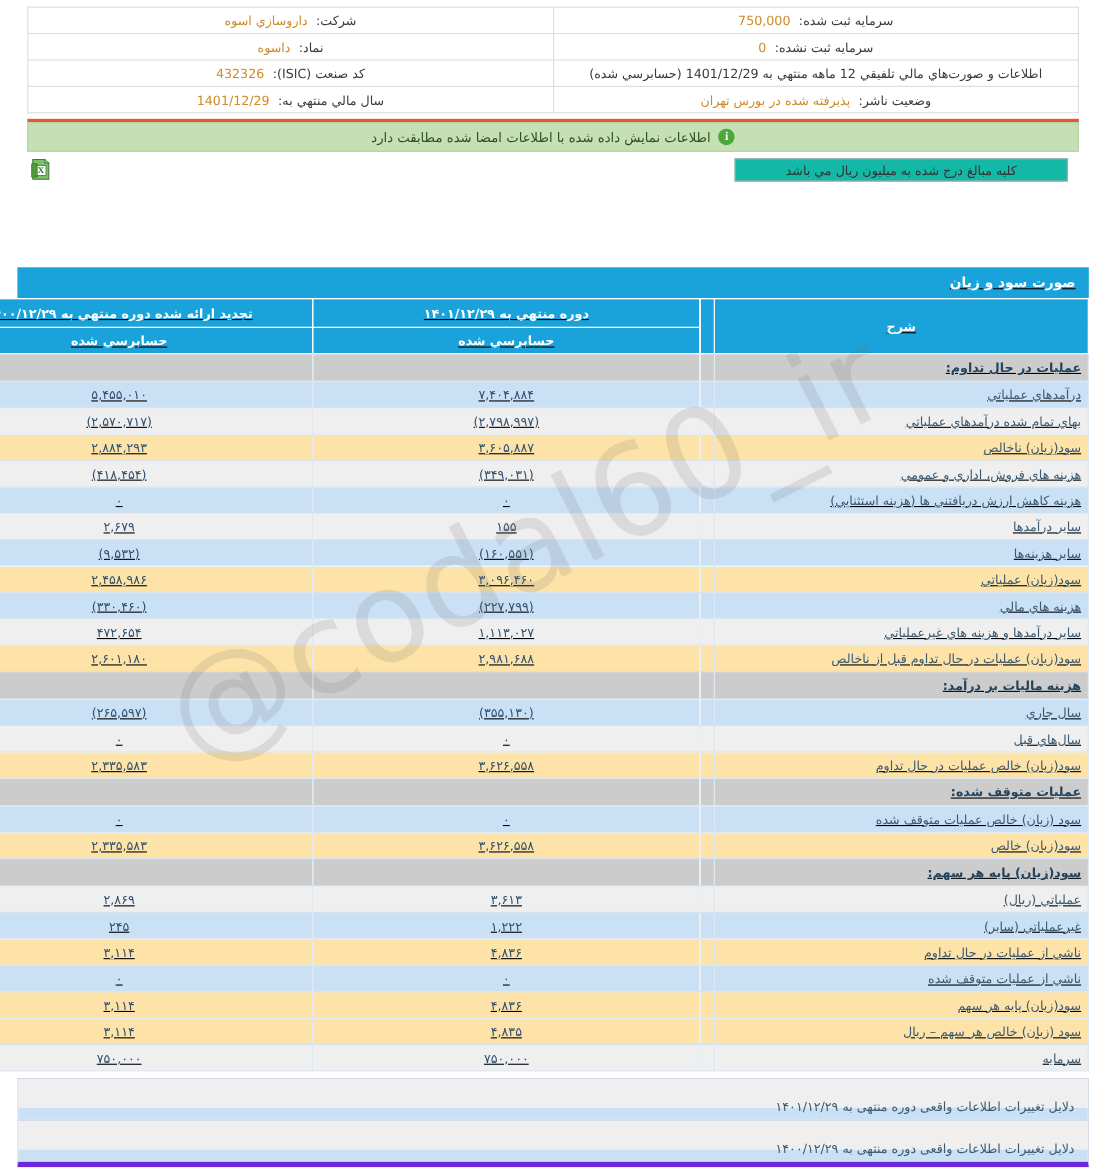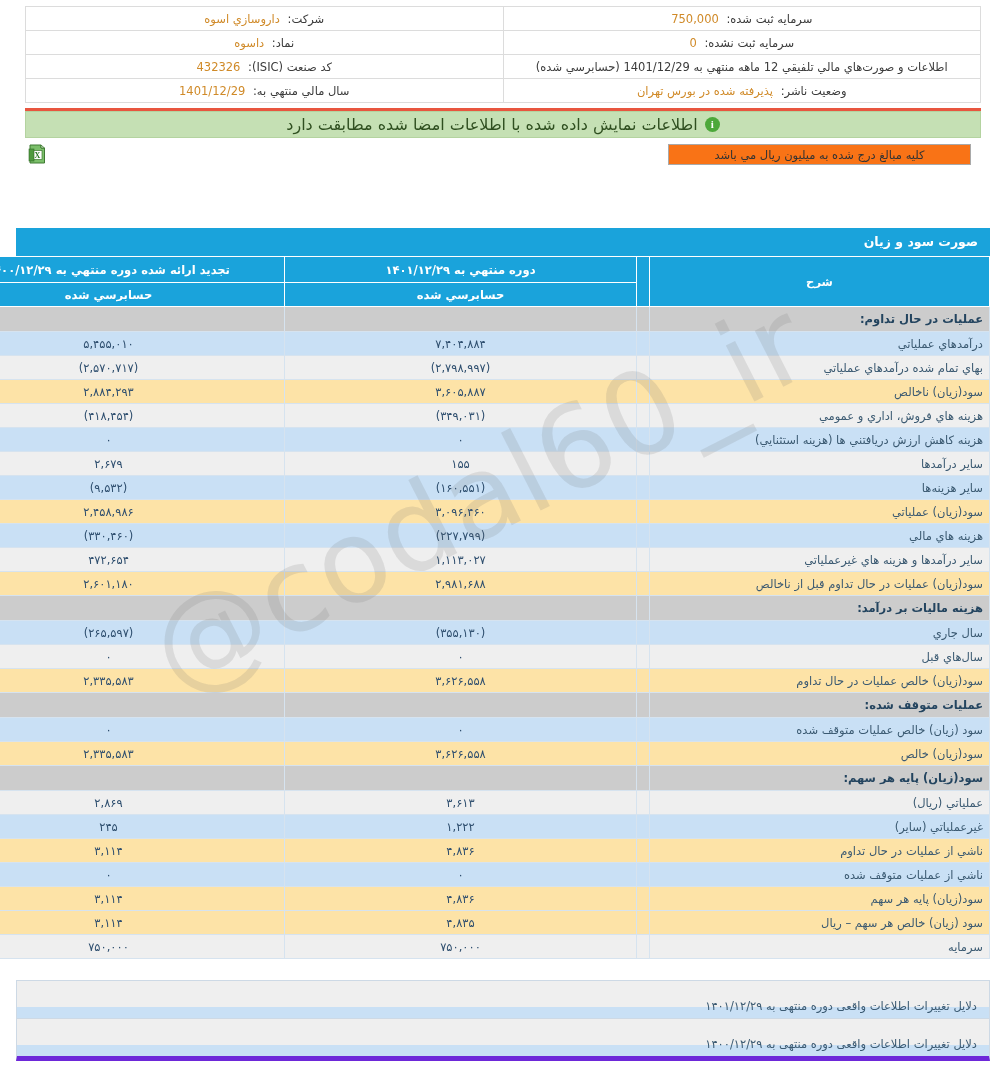--- a/index.html
+++ b/index.html
@@ -91,21 +91,21 @@
     background: #c5e0b4;
     border: 1px solid #b4d3a0;
     box-sizing: border-box;
     display: flex;
     align-items: center;
     justify-content: center;
     gap: 7px;
     z-index: 12;
   }
   .notice-text {
-    font-size: 16px;
+    font-size: 12px;
     color: #2f4f20;
   }
   .info-circle {
     width: 15px; height: 15px;
     border-radius: 50%;
     background: #4ca83a;
     color: #ffffff;
     font-size: 11px;
     font-weight: bold;
     line-height: 15px;
@@ -114,21 +114,21 @@
   }
 
   
   .units-note {
     position: absolute;
     right: 35px;
     top: 144px;
     width: 303px;
     height: 21px;
     border: 1px solid #a9a9a9;
-    background: #f97316;
+    background: #14b8a6;
     box-sizing: border-box;
     font-size: 11.5px;
     color: #333;
     display: flex;
     align-items: center;
     justify-content: center;
     z-index: 12;
   }
   .excel-btn {
     position: absolute;
@@ -137,23 +137,24 @@
     width: 24px;
     height: 24px;
     z-index: 12;
     cursor: pointer;
   }
 
   
   .stmt-wrap {
     position: absolute;
     right: 16px;
-    top: 228px;
+    top: 243px;
     width: 974px;
     z-index: 10;
+    text-decoration: underline;
   }
   .stmt-title {
     background: #1aa3db;
     color: #ffffff;
     font-size: 12.5px;
     font-weight: bold;
     height: 28px;
     line-height: 28px;
     padding: 0 12px;
     text-align: right;

